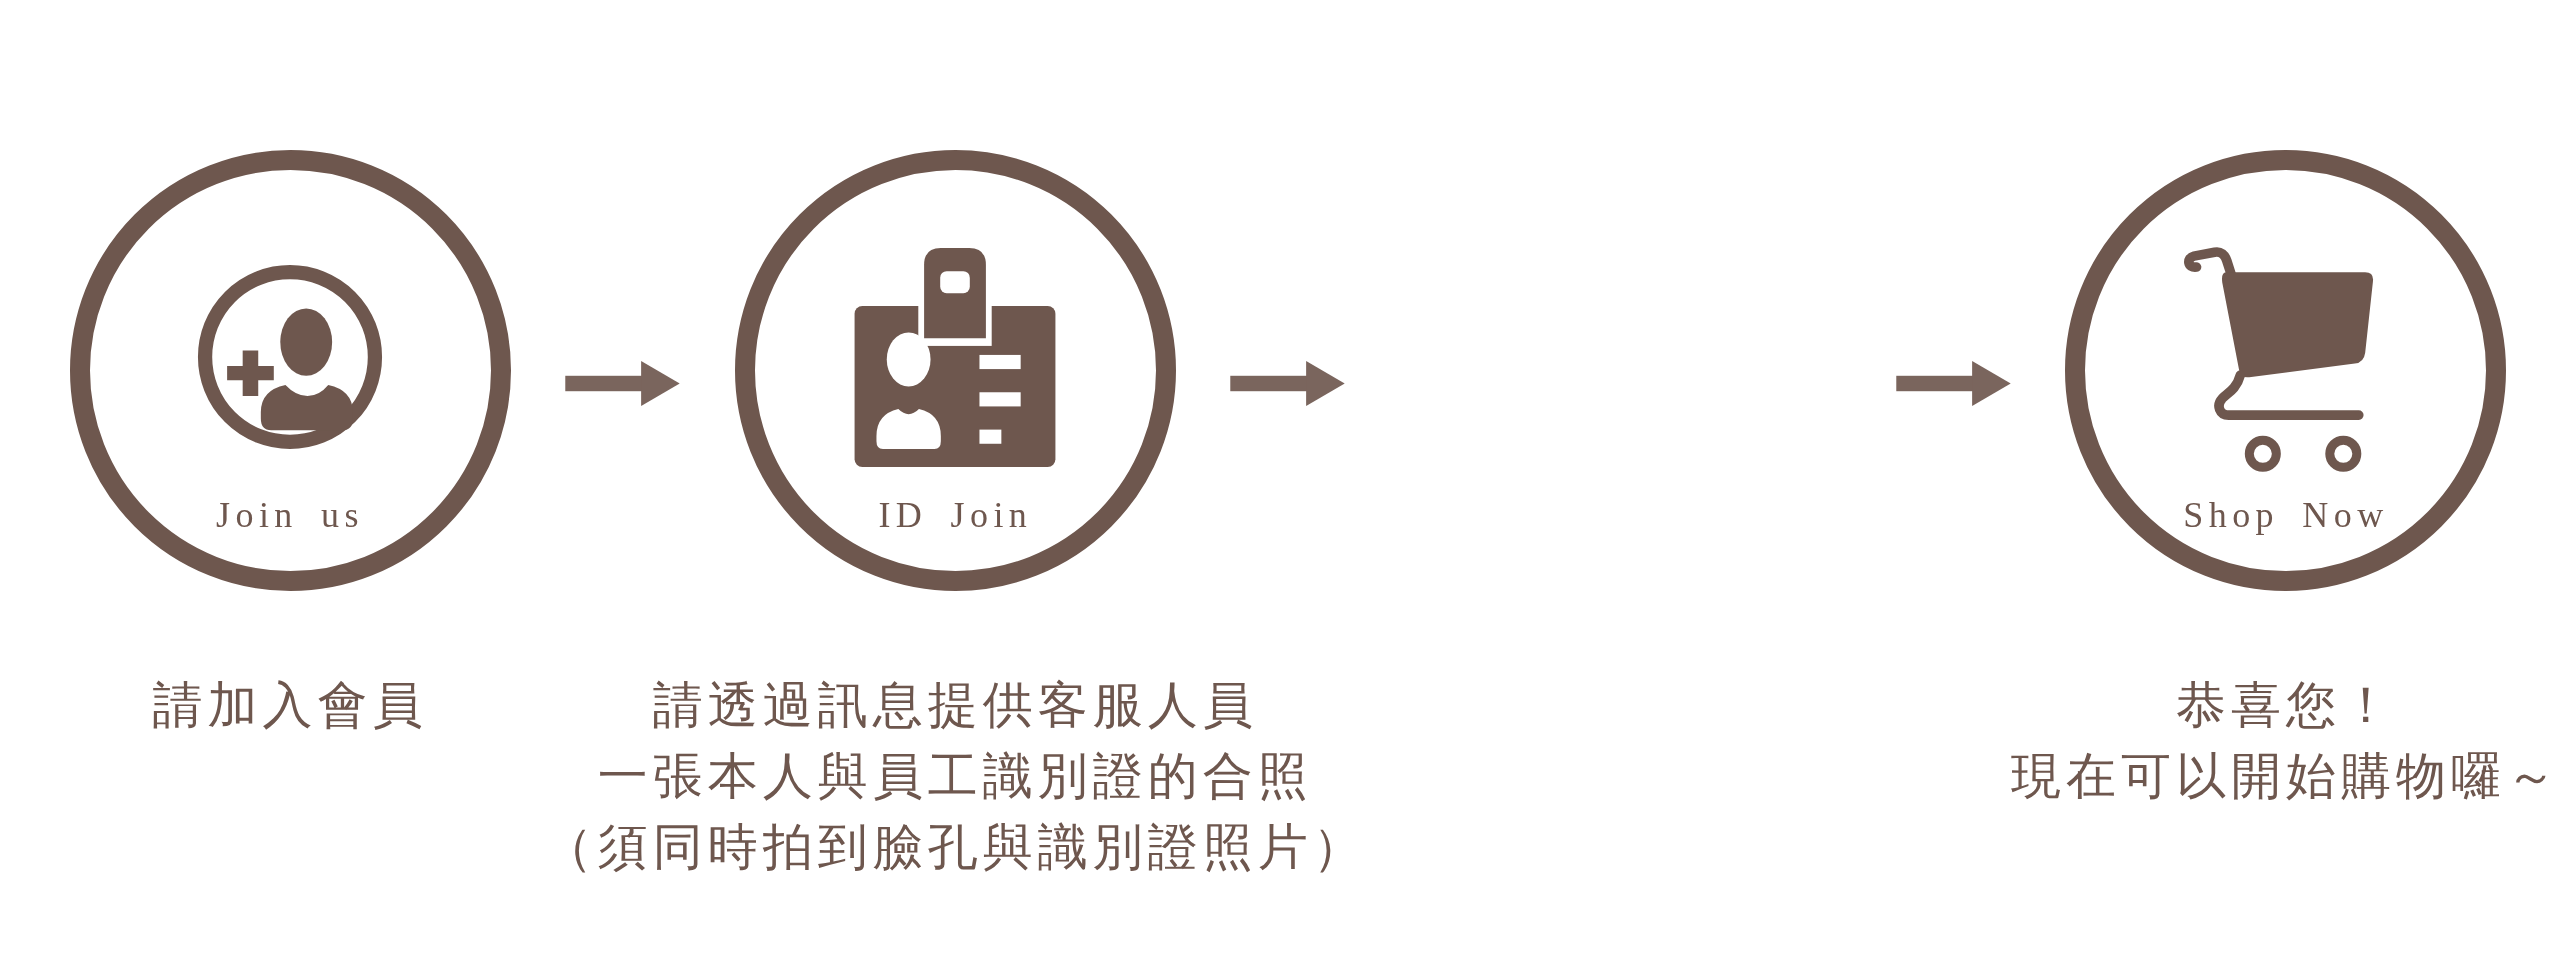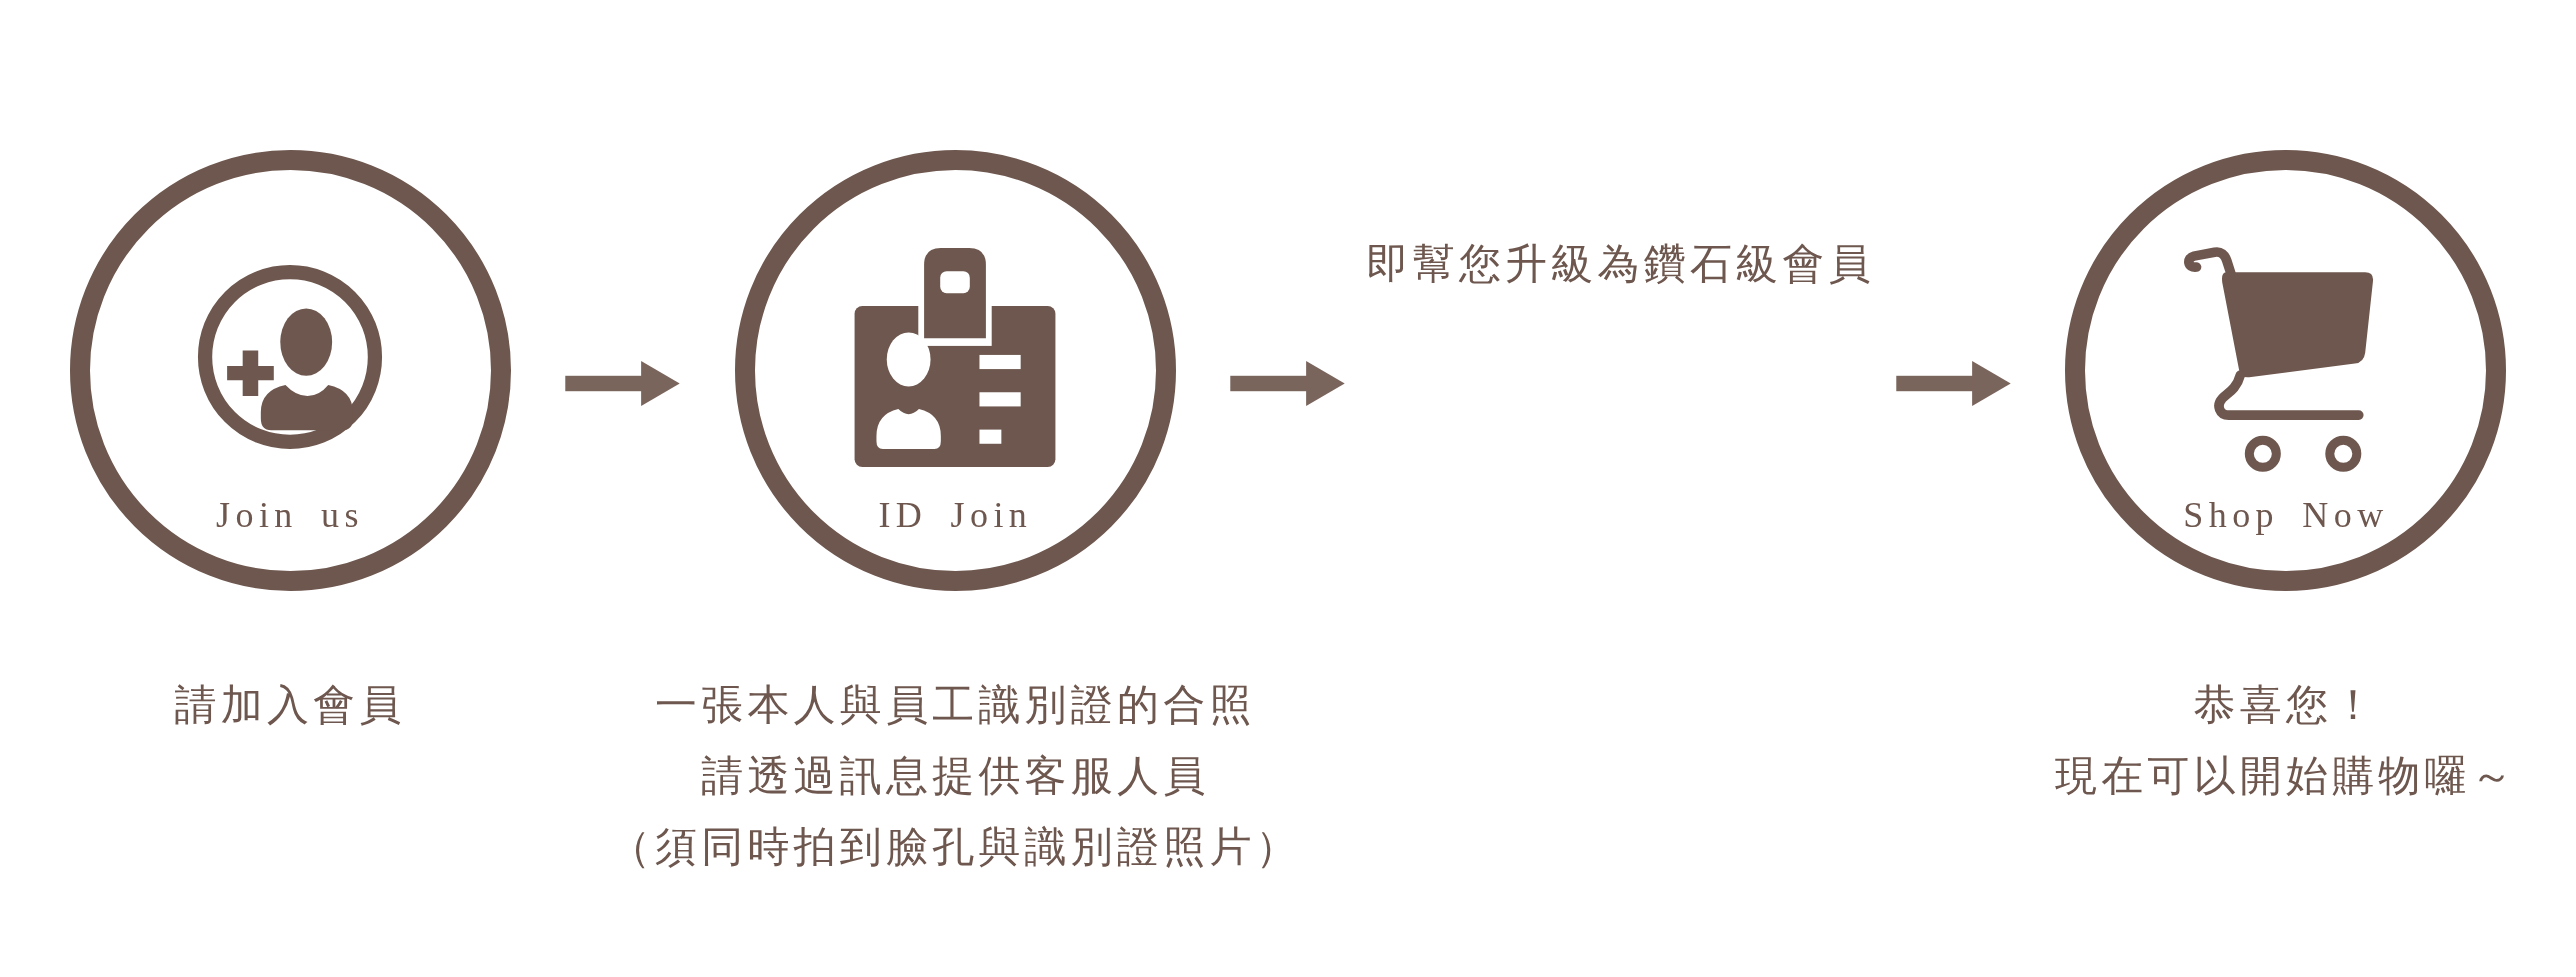--- a/index.html
+++ b/index.html
@@ -53,21 +53,21 @@
     line-height:46px;
     color:var(--primary);
     letter-spacing:0.15em;
     word-spacing:0.25em;
     white-space:nowrap;
   }
   .caption{
     margin-top:79px;
     text-align:center;
     color:var(--primary);
-    font-size:42px;
+    font-size:50px;
     line-height:71px;
     letter-spacing:0.1em;
     white-space:nowrap;
   }
   .arrow-cell{
     flex:none;
     margin-top:211px;
     color:var(--arrow);
   }
 </style>
@@ -112,36 +112,35 @@
             <ellipse cx="88" cy="173" rx="34" ry="42" fill="#ffffff"></ellipse>
             <path d="M38,300 L38,292 Q38,258 72,250 Q88,266 104,250 Q138,258 138,292 L138,300 Q138,312 128,312 L48,312 Q38,312 38,300 Z" fill="#ffffff"></path>
             <rect x="198" y="166" width="64" height="22" fill="#ffffff"></rect>
             <rect x="198" y="224" width="64" height="22" fill="#ffffff"></rect>
             <rect x="198" y="282" width="34" height="22" fill="#ffffff"></rect>
           </svg>
         </div>
         <div class="step-label">ID Join</div>
       </div>
       <div class="caption">
+        <div>請透過訊息提供客服人員</div>
         <div>一張本人與員工識別證的合照</div>
-        <div>請透過訊息提供客服人員</div>
         <div>（須同時拍到臉孔與識別證照片）</div>
       </div>
     </div>
 
     <div class="arrow-cell">
       <svg width="115" height="45" viewBox="0 0 178 70" xmlns="http://www.w3.org/2000/svg">
         <rect x="0" y="23" width="120" height="24" fill="currentColor"></rect>
         <polygon points="118,0 178,35 118,70" fill="currentColor"></polygon>
       </svg>
     </div>
 
     <div class="step">
       <div class="caption">
-        <div>即幫您升級為鑽石級會員</div>
       </div>
     </div>
 
     <div class="arrow-cell">
       <svg width="115" height="45" viewBox="0 0 178 70" xmlns="http://www.w3.org/2000/svg">
         <rect x="0" y="23" width="120" height="24" fill="currentColor"></rect>
         <polygon points="118,0 178,35 118,70" fill="currentColor"></polygon>
       </svg>
     </div>
 

